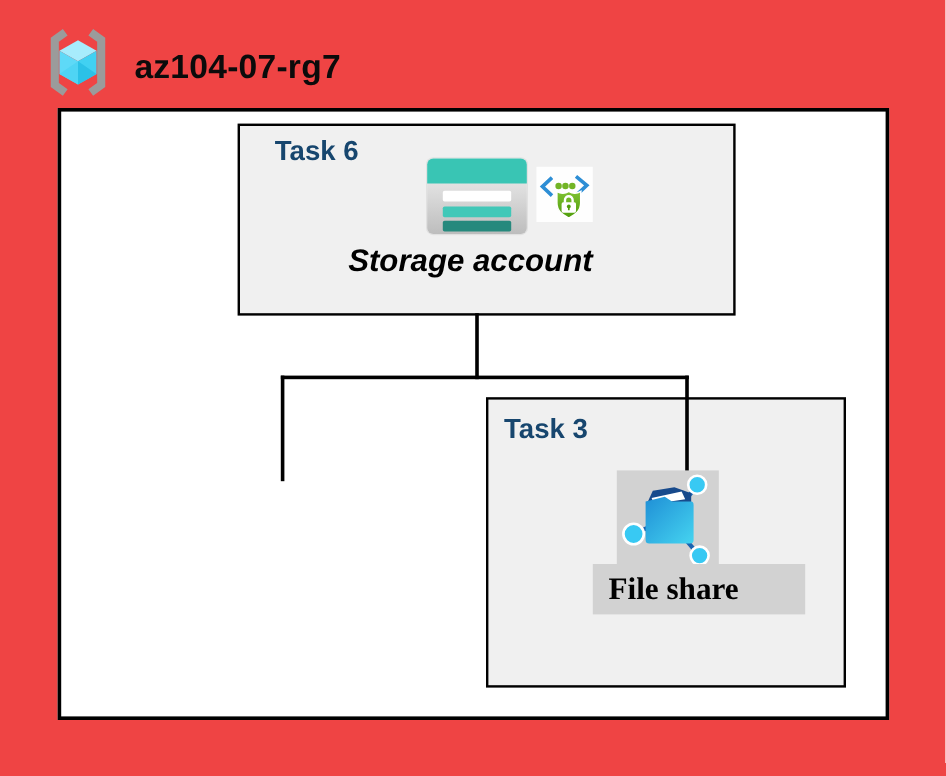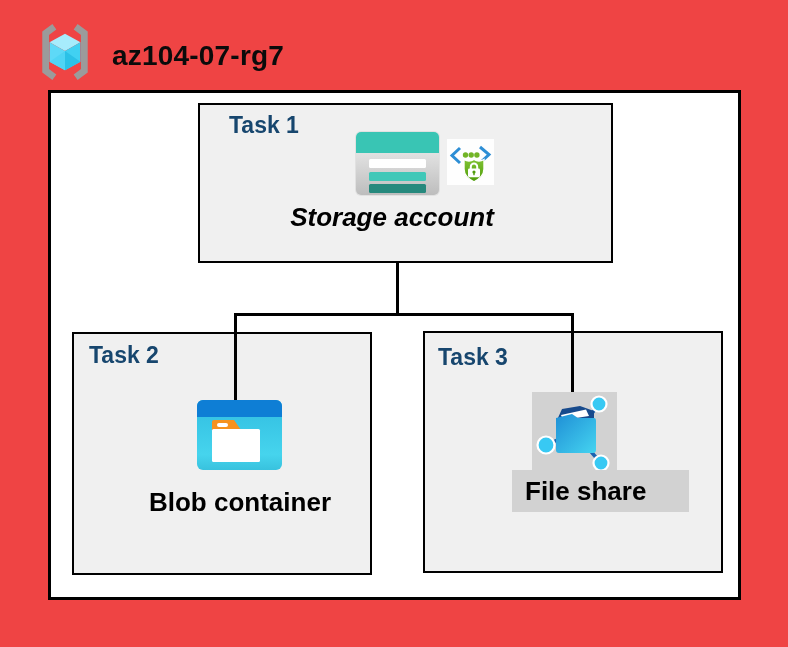--- a/index.html
+++ b/index.html
@@ -41,21 +41,21 @@
   }
   
   .task-box {
     position: absolute;
     background: #f0f0f0;
     border: 2.5px solid #000000;
     box-sizing: border-box;
   }
   .task1 { left: 198px; top: 103px; width: 415px; height: 160px; }
   .task2 { left: 72px;  top: 332px; width: 300px; height: 243px; }
-  .task3 { left: 423px; top: 331px; width: 300px; height: 242px; }
+  .task3 { left: 405px; top: 331px; width: 300px; height: 242px; }
   .task-label {
     position: absolute;
     font-size: 23px;
     font-weight: 700;
     color: #17466e;
     white-space: nowrap;
   }
   .task1 .task-label { left: 29px; top: 7px; }
   .task2 .task-label { left: 15px; top: 8px; }
   .task3 .task-label { left: 13px; top: 11px; }
@@ -153,20 +153,21 @@
     left: 87px; top: 137px;
     width: 177px; height: 42px;
     background: #d2d2d2;
     z-index: 2;
   }
   .fs-band .item-label {
     position: static;
     display: block;
     text-align: left;
     padding: 6px 0 0 13px;
+    font-family: Liberation Serif, serif;
   }
   .t1-item { left: 42px; top: 97px; width: 300px; font-style: italic; }
   .t2-item { left: 16px; top: 153px; width: 300px; }
 </style>
 </head>
 <body>
 
 <div class="stage">
 
   <svg class="rg-icon" viewBox="0 0 60 62">
@@ -181,21 +182,21 @@
   <div class="rg-title">az104-07-rg7</div>
 
   <div class="outer-box"></div>
 
   <div class="connector" style="left:396px; top:261px; width:3px; height:55px;"></div>
   <div class="connector" style="left:234px; top:313px; width:340px; height:3px;"></div>
   <div class="connector" style="left:234px; top:313px; width:3px; height:88px;"></div>
   <div class="connector" style="left:571px; top:313px; width:3px; height:80px;"></div>
 
   <div class="task-box task1">
-    <div class="task-label">Task 1</div>
+    <div class="task-label">Task 6</div>
 
     <div class="sa-icon">
       <div class="sa-top"></div>
       <div class="sa-bar sa-bar-white"></div>
       <div class="sa-bar sa-bar-teal"></div>
       <div class="sa-bar sa-bar-dark"></div>
     </div>
 
     <div class="sas-icon">
       <svg viewBox="0 0 47 46" width="47" height="46">
@@ -214,32 +215,20 @@
         <path d="M23.8 30 v-2.2 a3.2 3.2 0 0 1 6.4 0 V30" fill="none" stroke="#ffffff" stroke-width="2"></path>
         <rect x="21" y="29.6" width="12" height="8.6" rx="1.4" fill="#ffffff"></rect>
         <circle cx="27" cy="33" r="1.6" fill="#4f9c0a"></circle>
         <rect x="26.3" y="33.6" width="1.4" height="2.6" fill="#4f9c0a"></rect>
       </svg>
     </div>
 
     <div class="item-label t1-item">Storage account</div>
   </div>
 
-  <div class="task-box task2">
-    <div class="task-label">Task 2</div>
-
-    <div class="blob-icon">
-      <div class="blob-header"></div>
-      <div class="blob-tab"></div>
-      <div class="blob-tab-dash"></div>
-      <div class="blob-folder"></div>
-    </div>
-
-    <div class="item-label t2-item">Blob container</div>
-  </div>
 
   <div class="task-box task3">
     <div class="task-label">Task 3</div>
 
     <div class="fs-backdrop">
       <svg viewBox="0 0 85 78" width="85" height="78">
         <defs>
           <linearGradient id="fsGrad" x1="0" y1="0" x2="1" y2="1">
             <stop offset="0" stop-color="#1f8fd6"></stop>
             <stop offset="1" stop-color="#45d4f0"></stop>

